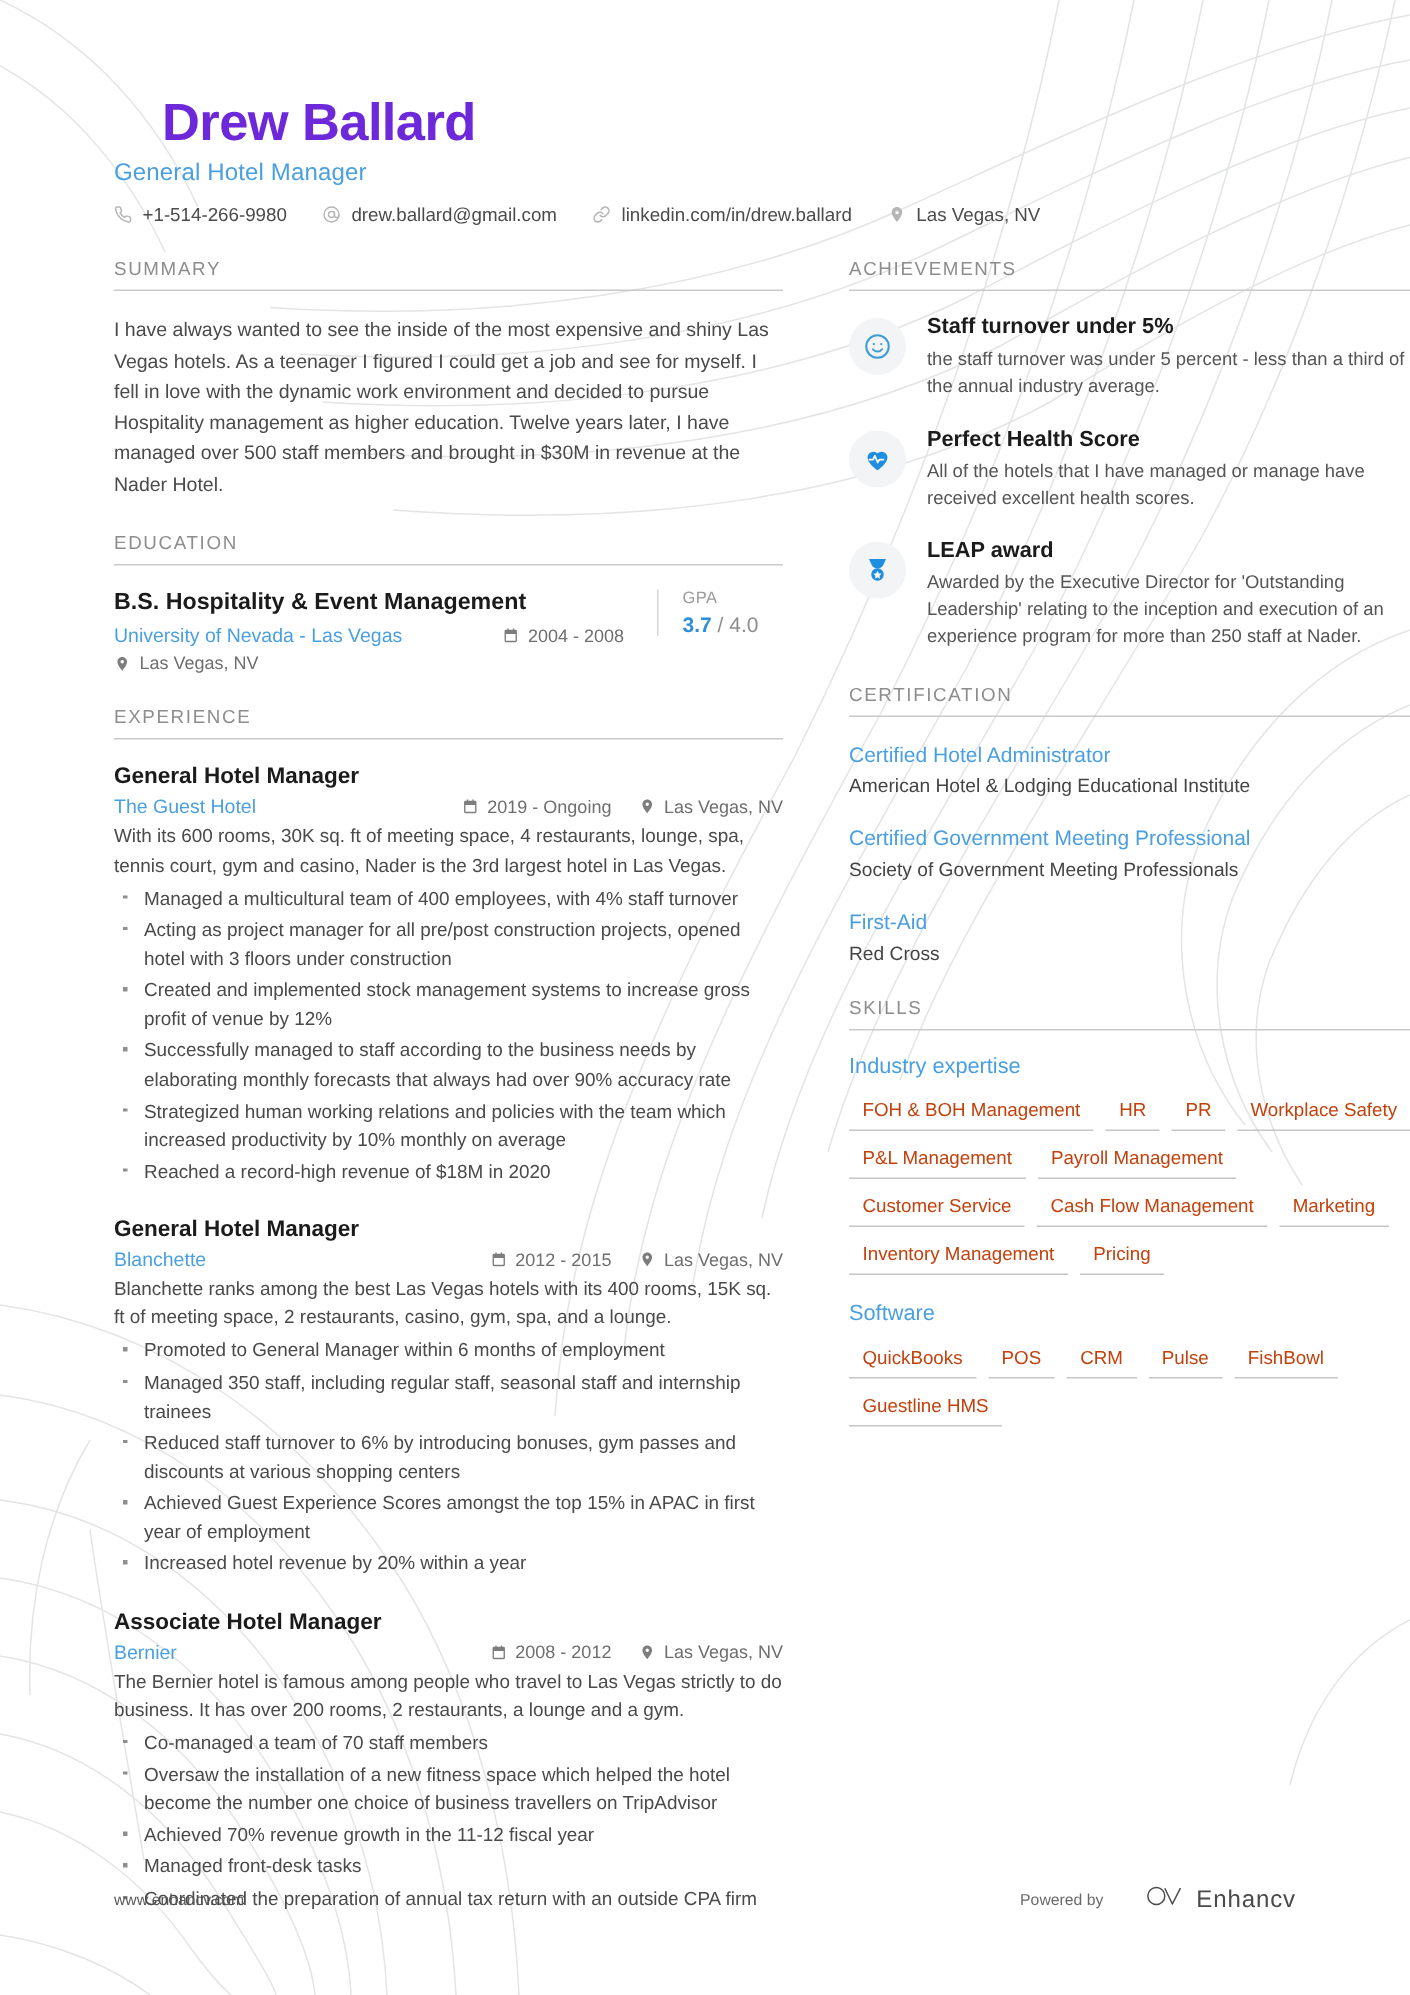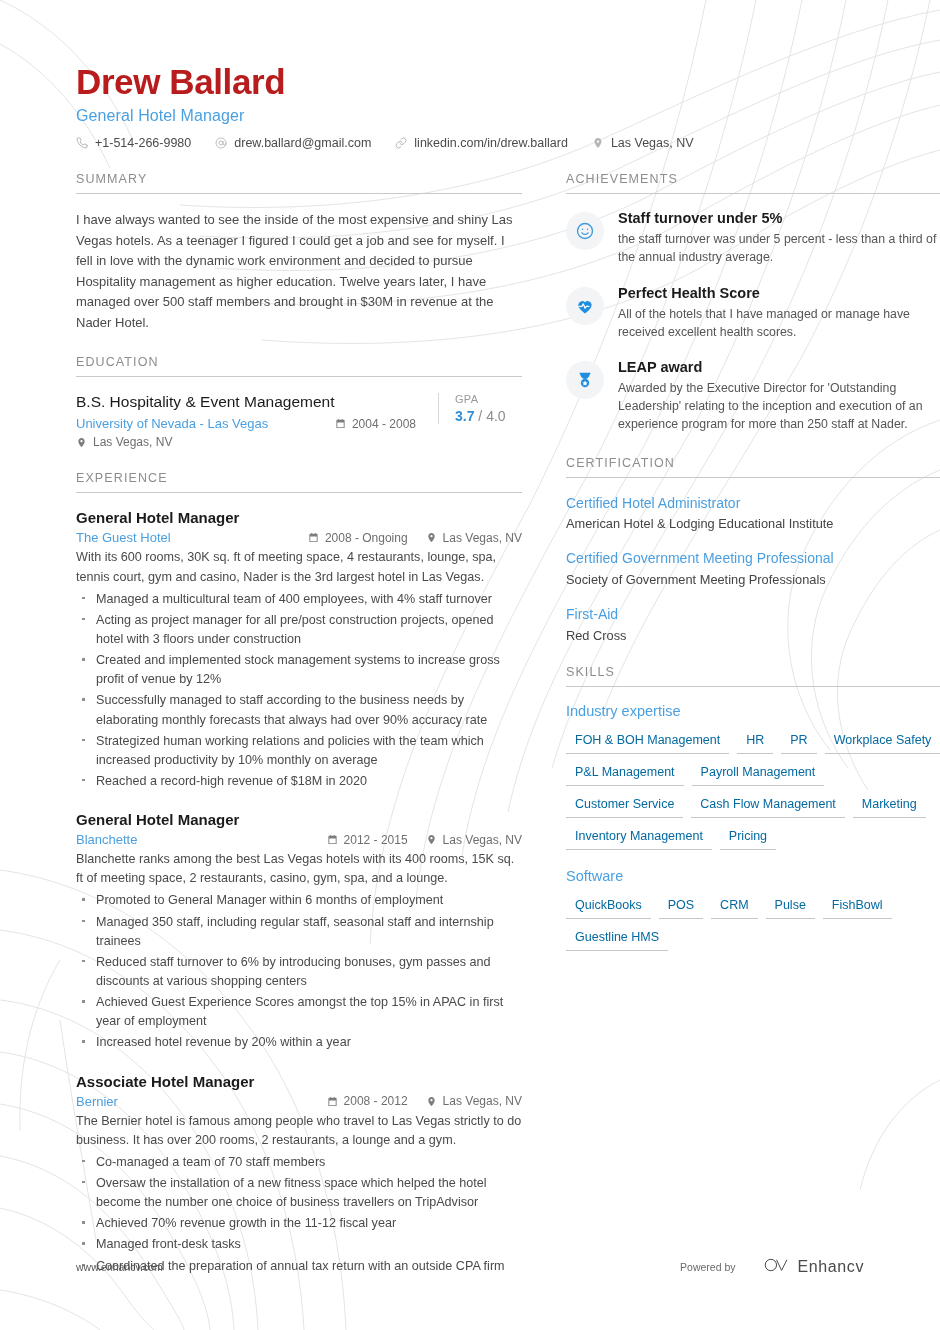--- a/index.html
+++ b/index.html
@@ -34,22 +34,23 @@
     padding: 62px 76px 0 76px;
   }
 
   
   .header { margin-bottom: 22px; }
 
   .name {
     font-size: 35px;
     font-weight: bold;
     letter-spacing: -0.4px;
-    color: #b91c1c;
+    color: #6d28d9;
     line-height: 1.15;
+    margin-left: 32px;
   }
 
   .role {
     font-size: 16px;
     color: #4a9fe0;
     margin-top: 5px;
     letter-spacing: 0.1px;
   }
 
   .contacts {
@@ -97,21 +98,21 @@
     font-size: 13px;
     line-height: 1.58;
     color: #4a4a4a;
   }
 
   
   .edu-row { display: flex; align-items: flex-start; }
   .edu-main { flex: 1; }
   .edu-degree {
     font-size: 15.5px;
-    font-weight: normal;
+    font-weight: bold;
     color: #1b1b1b;
     margin-bottom: 5px;
   }
   .edu-line2 {
     display: flex;
     align-items: center;
     justify-content: space-between;
     padding-right: 14px;
   }
   .edu-school { font-size: 13px; color: #4a9fe0; }
@@ -206,21 +207,21 @@
   
   .skill-group { margin-bottom: 18px; }
   .skill-group-title {
     font-size: 14.5px;
     color: #4a9fe0;
     margin-bottom: 9px;
   }
   .chips { display: flex; flex-wrap: wrap; gap: 6px 8px; }
   .chip {
     font-size: 12.5px;
-    color: #0369a1;
+    color: #c2410c;
     padding: 5px 9px 6px 9px;
     border-bottom: 1px solid #c6c6c6;
     white-space: nowrap;
   }
 
   
   .footer {
     position: absolute;
     left: 76px;
     right: 76px;
@@ -367,21 +368,21 @@
             <div class="job-title">General Hotel Manager</div>
             <div class="job-line">
               <span class="job-company">The Guest Hotel</span>
               <span class="job-meta">
                 <span class="meta">
                   <span class="ic">
                     <svg width="11" height="11" viewBox="0 0 24 24" fill="currentColor">
                       <path d="M7 2v2H5a2 2 0 0 0-2 2v14a2 2 0 0 0 2 2h14a2 2 0 0 0 2-2V6a2 2 0 0 0-2-2h-2V2h-2v2H9V2H7zm12 8v10H5V10h14z"></path>
                     </svg>
                   </span>
-                  <span>2008 - Ongoing</span>
+                  <span>2019 - Ongoing</span>
                 </span>
                 <span class="meta">
                   <span class="ic">
                     <svg width="11" height="11" viewBox="0 0 24 24" fill="currentColor">
                       <path d="M12 2C8.13 2 5 5.13 5 9c0 5.25 7 13 7 13s7-7.75 7-13c0-3.87-3.13-7-7-7zm0 9.5A2.5 2.5 0 1 1 12 6.5a2.5 2.5 0 0 1 0 5z"></path>
                     </svg>
                   </span>
                   <span>Las Vegas, NV</span>
                 </span>
               </span>

